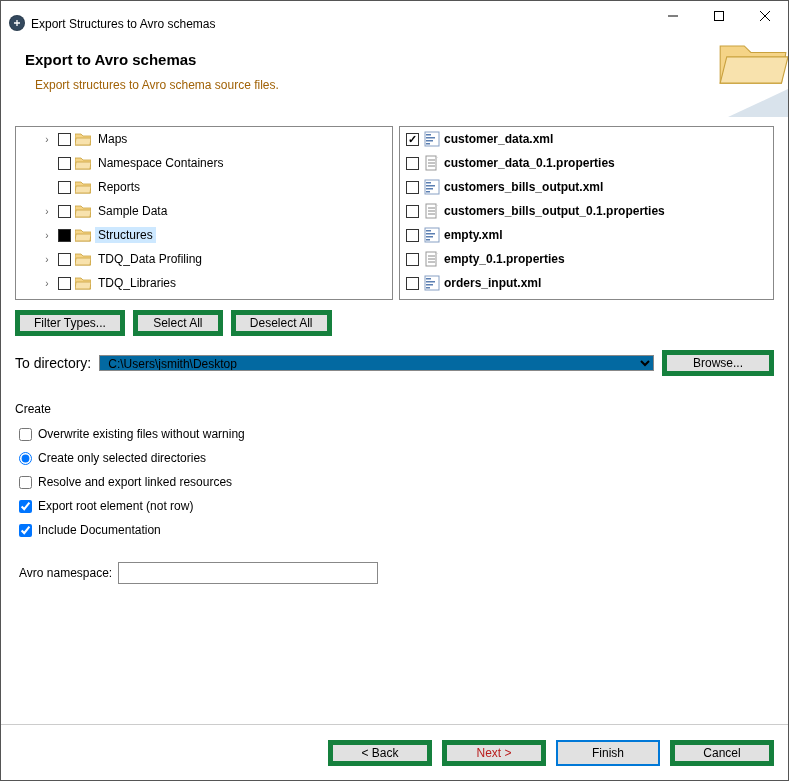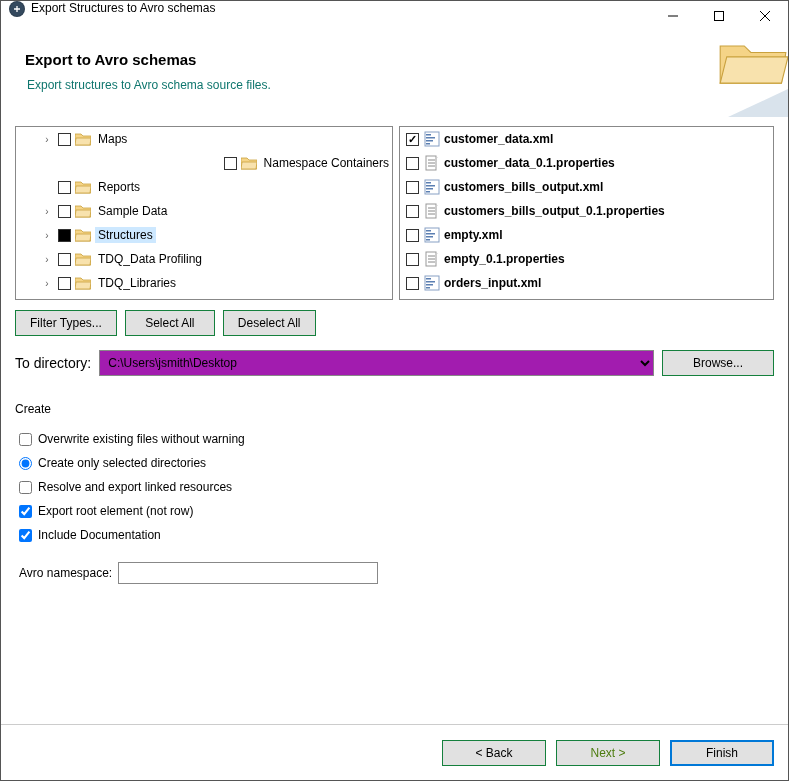--- a/index.html
+++ b/index.html
@@ -1,26 +1,26 @@
 <!DOCTYPE html>
 <html><head>
 <meta charset="utf-8">
 <style>
 * { box-sizing: border-box; font-family: "Segoe UI", Tahoma, sans-serif; }
 body { margin: 0; background: #fff; color: #000; font-size: 12px; }
 .window { width: 789px; height: 781px; border: 1px solid #555; display: flex; flex-direction: column; background: #fff; }
-.titlebar { height: 30px; display: flex; align-items: flex-start; padding: 0 0 0 8px; }
+.titlebar { height: 30px; display: flex; align-items: flex-end; padding: 0 0 0 8px; }
 .titlebar .app-icon { width: 16px; height: 16px; background: #2c3e50; border-radius: 50%; display:flex; align-items:center; justify-content:center; color:#fff; font-size:10px; margin-right:6px;}
 .titlebar .title { flex: 0 0 auto; font-size: 12px; }
 .titlebar .spacer { flex: 1; }
 .winbtn { width: 46px; height: 30px; display: flex; align-items: center; justify-content: center; }
 .winbtn svg { width: 10px; height: 10px; }
 .header { padding: 10px 14px 6px 14px; position: relative; }
 .header h1 { margin: 10px; font-size: 15px; font-weight: 600; }
-.header p { margin: 6px 0 0 12px; font-size: 12px; color: #0f766e; }
+.header p { margin: 6px 0 0 20px; font-size: 12px; color: #a16207; }
 .header .folder-icon-big { position: absolute; right: 0px; top: 4px; width: 70px; height: 55px; }
 .header .strip { position:absolute; right:0; top:58px; width:60px; height:28px; background:#d9e3ec; clip-path: polygon(100% 0, 100% 100%, 0 100%); }
 .content { padding: 0 14px; flex: 1; display: flex; flex-direction: column; }
 .panes { display: flex; gap: 6px; margin-top: 28px; }
 .pane { border: 1px solid #888; height: 174px; overflow-y: scroll; background: #fff; }
 .pane.left { width: 378px; }
 .pane.right { flex: 1; }
 .tree-row { display: flex; align-items: center; height: 24px; padding-left: 6px; white-space: nowrap; }
 .tree-row .expander { width: 14px; display:flex; align-items:center; justify-content:center; color:#666; font-size:10px;}
 .tree-row .cb { width: 13px; height: 13px; border: 1px solid #333; margin: 0 4px; display:flex; align-items:center; justify-content:center; font-size:10px; background:#fff;}
@@ -28,35 +28,35 @@
 .tree-row .cb.filled::after{ content:""; display:block; width:7px; height:7px; background:#000;}
 .fld-icon { width:16px; height:14px; margin-right:4px; display:inline-block; }
 .fld-icon svg { width:16px; height:14px; }
 .tree-row .label { padding: 1px 3px; }
 .tree-row .label.sel { background:#cde8ff; }
 .file-row { display: flex; align-items:center; height:24px; padding-left:6px; white-space:nowrap;font-weight:bold;}
 .file-row .cb { width:13px; height:13px; border:1px solid #333; margin-right:5px; background:#fff; display:flex; align-items:center; justify-content:center;}
 .file-row .cb.checked::after { content:"✓"; font-size:11px; line-height:1; color:#000;}
 .fi { width:16px; height:16px; margin-right:4px; display:flex; align-items:center; justify-content:center; font-size:11px;}
 .btn-row { display:flex; gap:8px; margin-top:10px; }
-.btn { height:26px; border:1px solid #15803d; background:#e1e1e1; padding:0 14px; font-size:12px; display:flex; align-items:center; justify-content:center; min-width:90px;}
+.btn { height:26px; border:5px solid #15803d; background:#e1e1e1; padding:0 14px; font-size:12px; display:flex; align-items:center; justify-content:center; min-width:90px;}
 .dir-row { display:flex; align-items:center; gap:8px; margin-top:14px; }
 .dir-row label{ font-size:14px;}
-.dir-row select { flex:1; height:26px; border:1px solid #888; background:#a21caf; padding:0 4px; font-size:12px;}
+.dir-row select { flex:1; height:16px; border:1px solid #888; background:#0369a1; padding:0 4px; font-size:12px;}
 .dir-row .btn{ min-width:112px;}
 .options { margin-top:26px;}
 .options .legend{ font-size:12px; margin-bottom:6px;}
-.opt{ display:flex; align-items:flex-end; height:24px; gap:6px; padding-left:4px;}
+.opt{ display:flex; align-items:center; height:24px; gap:6px; padding-left:4px;}
 .opt input{ margin:0;}
 .ns-row{ display:flex; align-items:center; gap:6px; padding-left:4px; margin-top:20px;}
 .ns-row input[type=text]{ width:260px; height:22px; border:1px solid #888; padding:0 4px;}
 .footer{ border-top:1px solid #ccc; height:56px; display:flex; align-items:center; justify-content:flex-end; gap:10px; padding:0 14px;}
 .footer .btn{ min-width:104px;}
 .footer .btn.primary{ border:2px solid #0078d7;}
-.footer .btn.disabled{ color:#4d7c0f;}
+.footer .btn.disabled{ color:#b91c1c;}
 
 .pane::-webkit-scrollbar{ width:17px; background:#f0f0f0;}
 .pane::-webkit-scrollbar-thumb{ background:#c2c2c2;}
 </style>
 </head>
 <body>
 
 <div class="window">
 
   <div class="titlebar">
@@ -104,21 +104,21 @@
       <div class="pane left" id="tree-pane">
           <div class="tree-row" style="padding-left: 24px;">
             <span class="expander">›</span>
             <span class="cb"></span>
             <span class="fld-icon"><svg viewBox="0 0 16 14">
                 <polygon points="0,2 6,2 8,4 16,4 16,13 0,13" fill="#f5d487" stroke="#c9a13e" stroke-width="0.8"></polygon>
                 <polygon points="1,6 16,6 15,13 0,13" fill="#f8e2ad" stroke="#c9a13e" stroke-width="0.8"></polygon>
               </svg></span>
             <span class="label">Maps</span>
           </div>
-          <div class="tree-row" style="padding-left: 24px; justify-content: flex-end;">
+          <div class="tree-row" style="padding-left: 24px;">
             <span class="expander"></span>
             <span class="cb"></span>
             <span class="fld-icon"><svg viewBox="0 0 16 14">
                 <polygon points="0,2 6,2 8,4 16,4 16,13 0,13" fill="#f5d487" stroke="#c9a13e" stroke-width="0.8"></polygon>
                 <polygon points="1,6 16,6 15,13 0,13" fill="#f8e2ad" stroke="#c9a13e" stroke-width="0.8"></polygon>
               </svg></span>
             <span class="label">Namespace Containers</span>
           </div>
           <div class="tree-row" style="padding-left: 24px;">
             <span class="expander"></span>
@@ -307,15 +307,16 @@
         <label>Avro namespace:</label>
         <input type="text" value="" style="">
       </div>
     </div>
   </div>
 
   <div class="footer">
     <div class="btn">&lt; Back</div>
     <div class="btn disabled">Next &gt;</div>
     <div class="btn primary">Finish</div>
+    <div class="btn">Cancel</div>
   </div>
 
 </div>
 
 </body></html>

